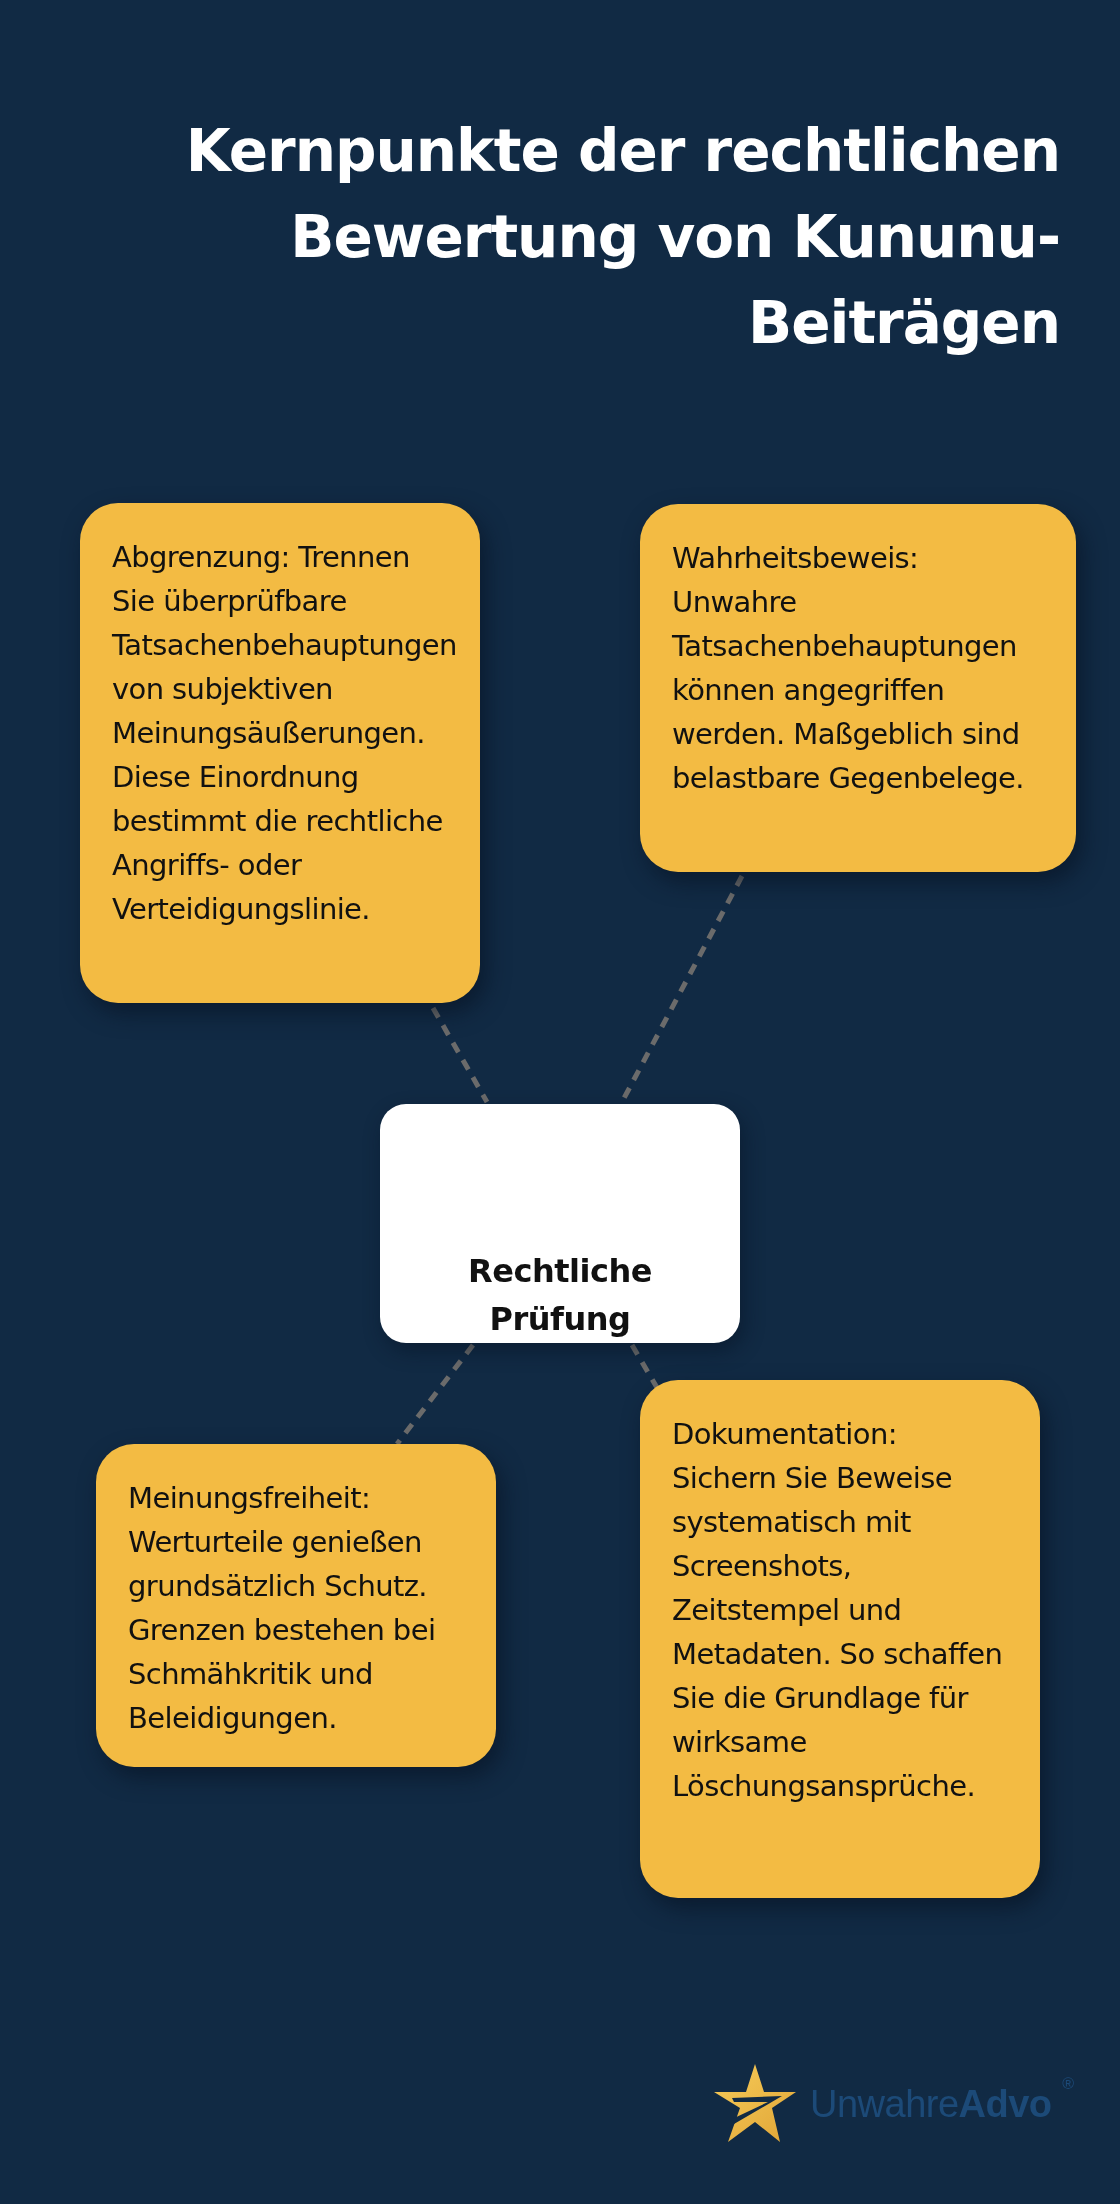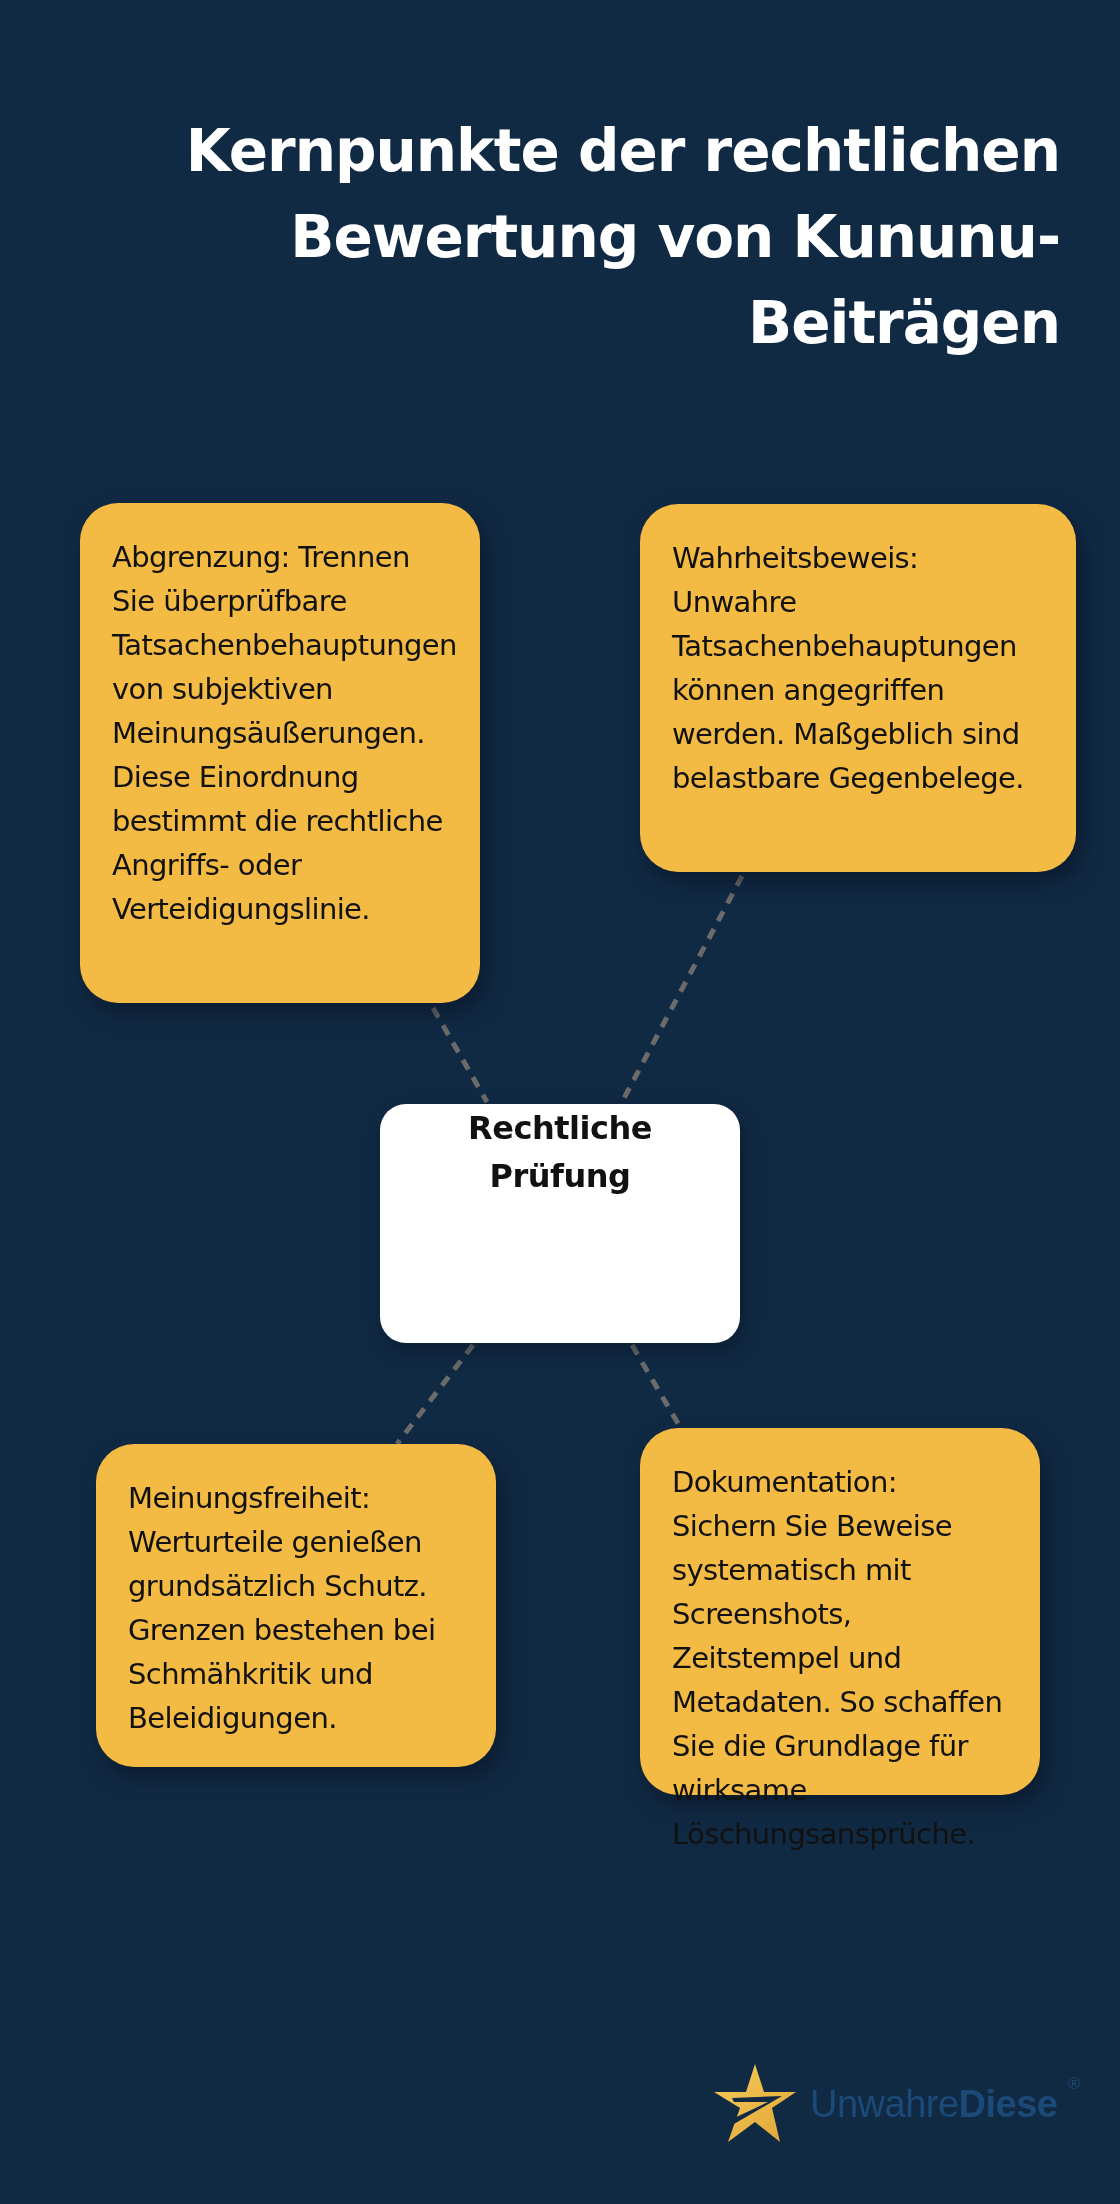--- a/index.html
+++ b/index.html
@@ -28,26 +28,26 @@
     padding: 30px 30px 30px 30px;
     color: #111111;
     font-family: "DejaVu Sans", sans-serif;
     font-size: 29px; line-height: 44px;
     letter-spacing: -0.6px;
   }
   .card p { margin: 2px; }
   #card-tl { left: 80px; top: 503px; width: 400px; height: 500px; }
   #card-tr { left: 640px; top: 504px; width: 436px; height: 368px; }
   #card-bl { left: 96px; top: 1444px; width: 400px; height: 323px; }
-  #card-br { left: 640px; top: 1428px; width: 400px; height: 367px; }
+  #card-br { left: 640px; top: 1380px; width: 400px; height: 518px; }
   .center {
     position: absolute; left: 380px; top: 1104px; width: 360px; height: 239px;
     background: #ffffff; border-radius: 26px;
     box-shadow: 4px 8px 20px rgba(5, 15, 30, 0.45);
-    display: flex; align-items: flex-start; justify-content: center;
+    display: flex; align-items: flex-end; justify-content: center;
     text-align: center;
     font-family: "DejaVu Sans", sans-serif;
     font-weight: bold; font-size: 32px; line-height: 48px; color: #111111;
     letter-spacing: -0.5px;
   }
   .center span { display: block; max-width: 220px; }
   .logo {
     position: absolute; left: 712px; top: 2062px; height: 84px;
     display: flex; align-items: center;
   }
@@ -100,16 +100,16 @@
     <defs>
       <linearGradient id="sg" x1="0" y1="0" x2="1" y2="1">
         <stop offset="0" stop-color="#f7cc5a"></stop>
         <stop offset="1" stop-color="#e0a536"></stop>
       </linearGradient>
     </defs>
     <polygon points="43,2 52,30 84,30 60,46 68,80 43,60 16,80 28,46 2,30 34,30" fill="url(#sg)"></polygon>
     <polygon points="20,36 70,34 22,62 18,58 56,40 22,40" fill="#112a44"></polygon>
   </svg>
   <span class="logo-text">
-    <span>Unwahre</span><b>Diese</b>
+    <span>Unwahre</span><b>Advo</b>
     <span class="logo-reg">®</span>
   </span>
 </div>
 
 </body></html>

